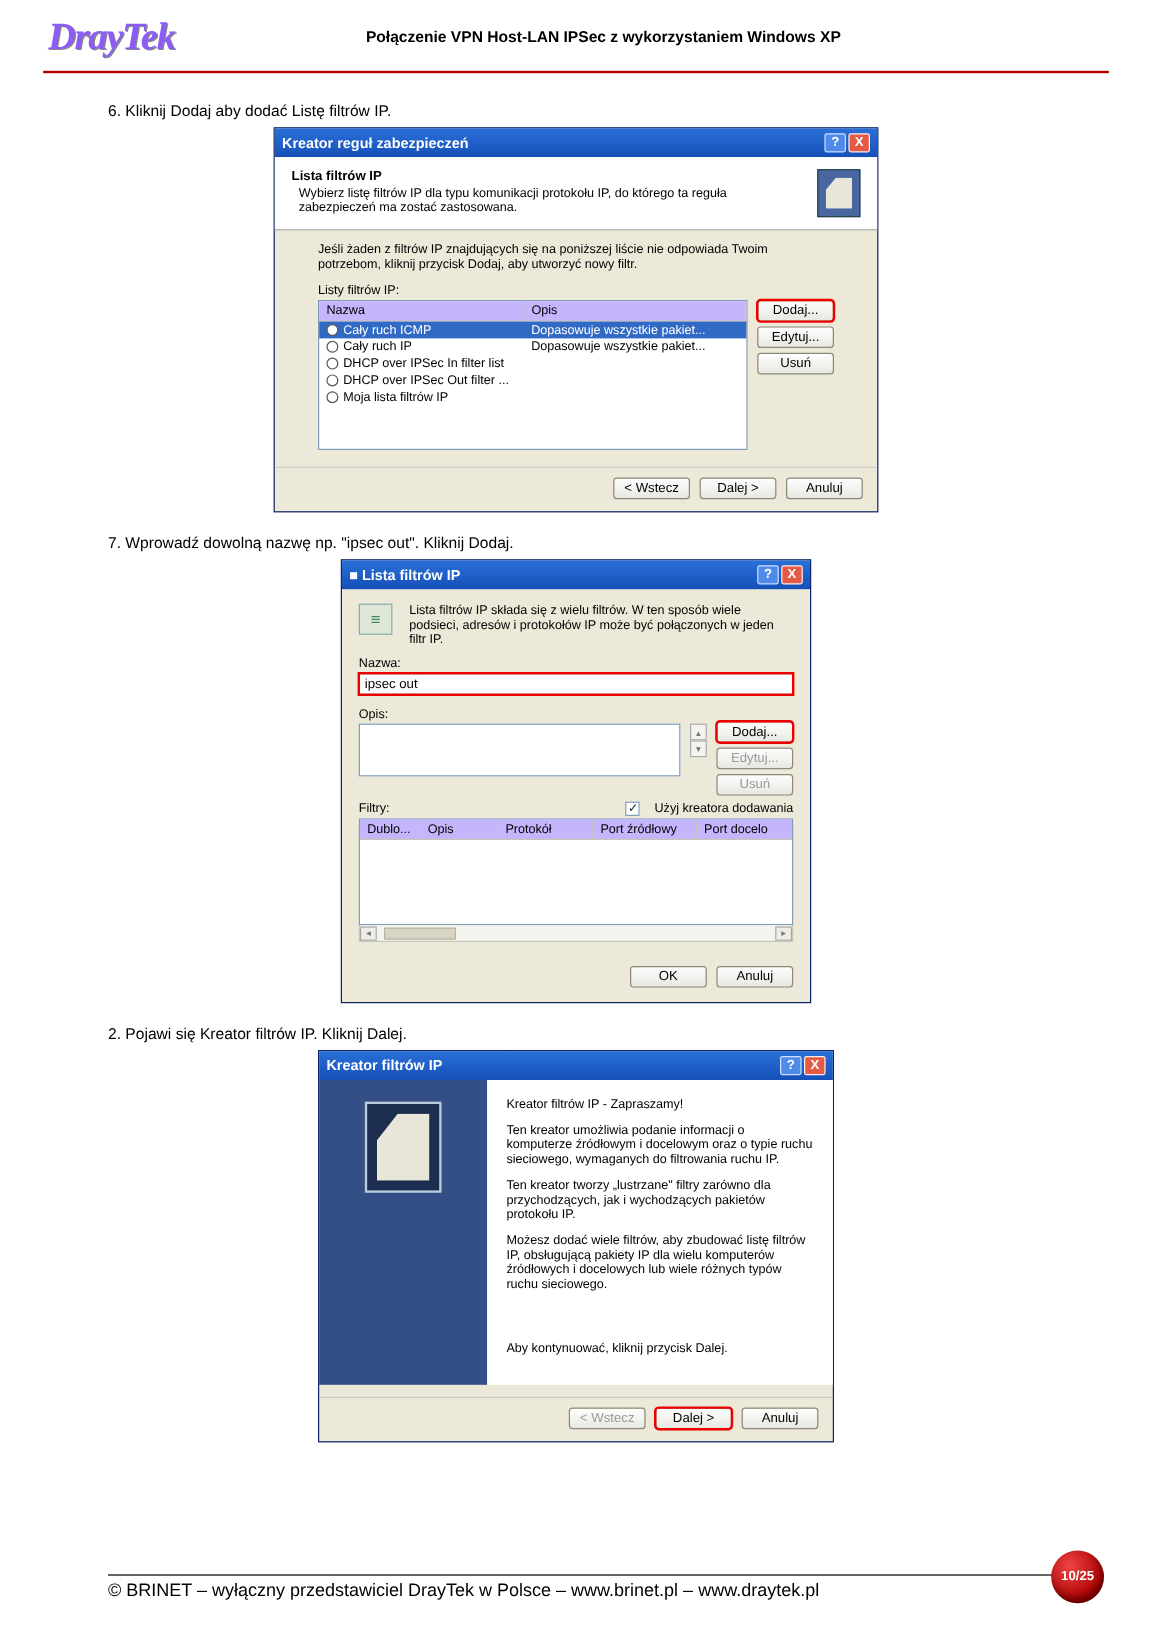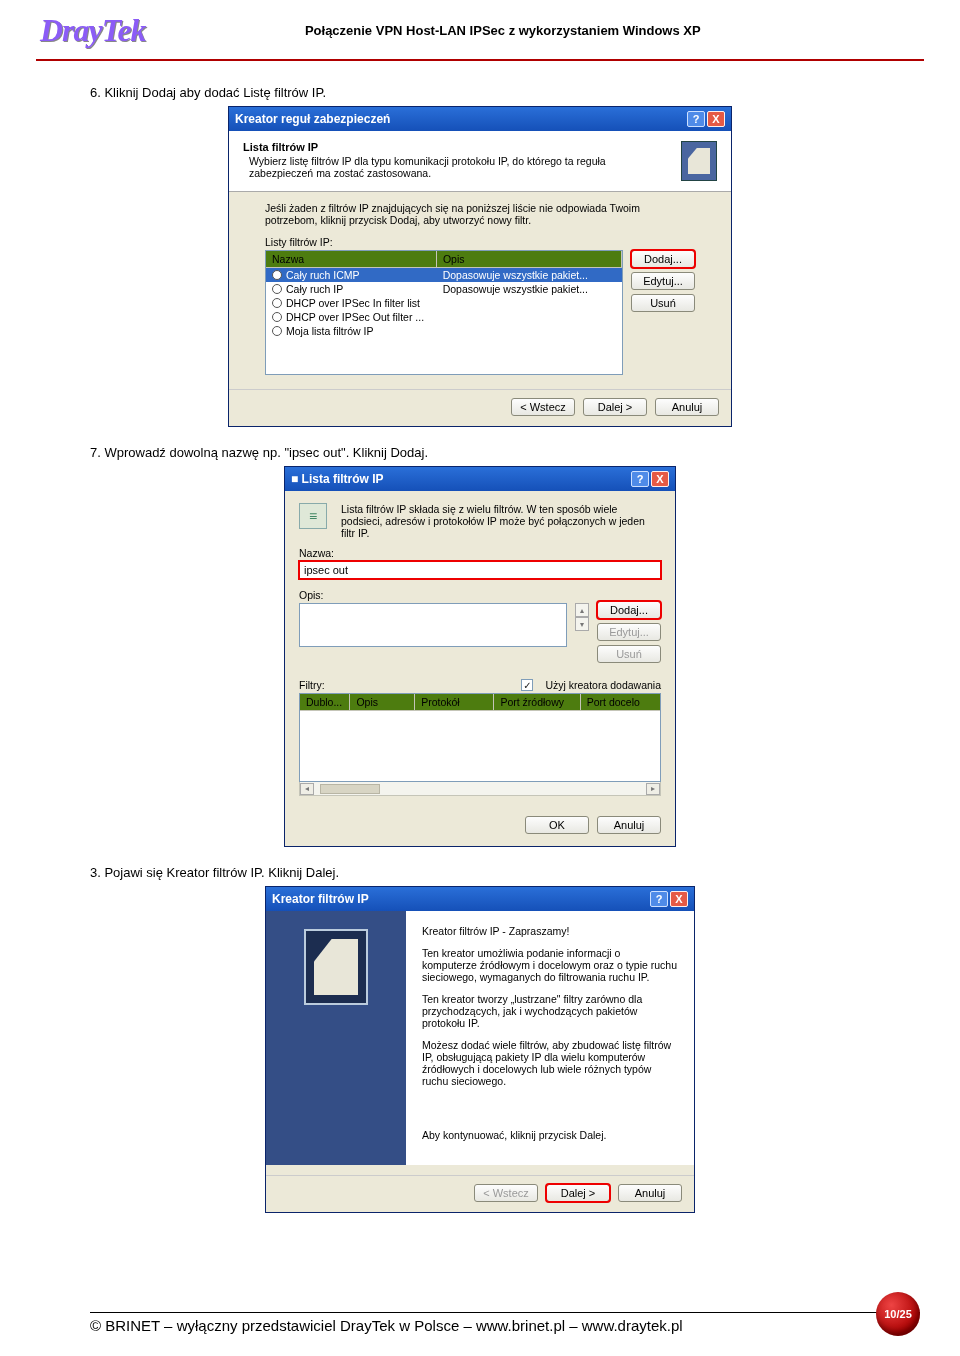--- a/index.html
+++ b/index.html
@@ -95,21 +95,21 @@
   }
   .dlg-inner { padding: 10px 36px 4px 36px; }
   .fine { font-size: 10.5px; margin-bottom: 10px; }
   .label { font-size: 10.5px; margin: 4px 0 2px 0; }
   .row { display: flex; align-items: flex-start; gap: 8px; }
   .listbox {
     background: #fff; border: 1px solid #7f9db9;
     width: 100%;
   }
   .listhead {
-    display: flex; background: #4d7c0f;
+    display: flex; background: #c4b5fd;
     border-bottom: 1px solid #c5c5b8;
   }
   .listhead .col {
     padding: 2px 6px; font-size: 10.5px;
     border-right: 1px solid #c5c5b8;
   }
   .lrow { display: flex; align-items: center; font-size: 10.5px; }
   .lrow .rad {
     width: 10px; height: 10px; border: 1px solid #555;
     border-radius: 50%; margin: 2px 4px 2px 6px; background: #fff;
@@ -287,21 +287,21 @@
               <div class="sbtn">▾</div>
             </div>
           </div>
         </div>
         <div class="side-btns" style="margin-top:16px">
           <div class="winbtn hl-red">Dodaj...</div>
           <div class="winbtn disabled">Edytuj...</div>
           <div class="winbtn disabled">Usuń</div>
         </div>
       </div>
-      <div class="row" style="margin-top:16px;align-items:flex-end">
+      <div class="row" style="margin-top:5px;align-items:flex-end">
         <div class="label" style="flex:1;margin:0">Filtry:</div>
         <span class="chk">✓</span>
         <span style="font-size:10.5px;margin-left:4px">Użyj kreatora dodawania</span>
       </div>
       <div class="listbox" style="margin-top:2px">
         <div class="listhead">
           <div class="col" style="width:14%">Dublo...</div>
           <div class="col" style="width:18%">Opis</div>
           <div class="col" style="width:22%">Protokół</div>
           <div class="col" style="width:24%">Port źródłowy</div>
@@ -316,21 +316,21 @@
         <div class="sbtn">▸</div>
       </div>
       <div class="btnrow" style="border:none;padding:10px 0 8px 0">
         <div class="winbtn">OK</div>
         <div class="winbtn">Anuluj</div>
       </div>
     </div>
   </div>
 
   <p class="step">
-    <span>3. Pojawi się Kreator filtrów IP. Kliknij </span><b>Dalej</b><span>.</span>
+    <span>2. Pojawi się Kreator filtrów IP. Kliknij </span><b>Dalej</b><span>.</span>
   </p>
 
   <div class="dialog" style="width:430px">
     <div class="titlebar">
       <span>Kreator filtrów IP</span>
       <div class="tb-ctrls">
         <div class="tb-btn">?</div>
         <div class="tb-btn tb-close">X</div>
       </div>
     </div>

